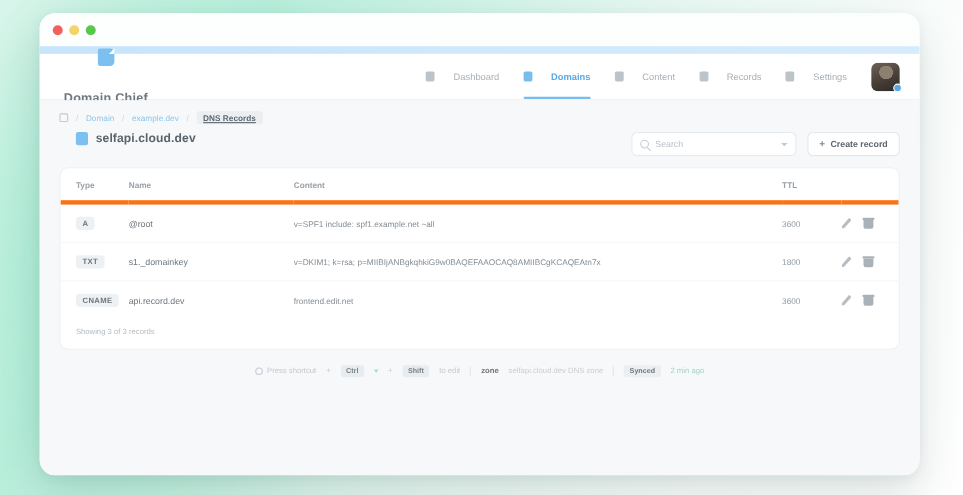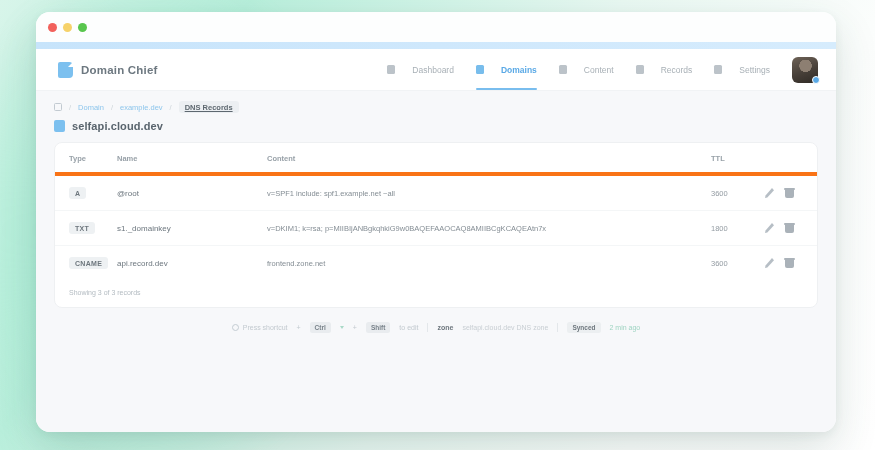--- a/index.html
+++ b/index.html
@@ -63,21 +63,21 @@
   
   .app-header {
     height: 42px;
     background: #ffffff;
     display: flex;
     align-items: center;
     padding: 0 18px 0 22px;
     flex: 0 0 auto;
     border-bottom: 1px solid #f1f3f5;
   }
-  .brand { display: flex; align-items: center; gap: 8px; }
+  .brand { display: flex; align-items: center; gap: 24px; flex-direction: column; }
   .brand-mark {
     width: 15px; height: 16px;
     background: #7cc0ef;
     border-radius: 2px 4px 4px 2px;
     position: relative;
     flex: 0 0 auto;
   }
   .brand-mark:after {
     content: "";
     position: absolute;
@@ -178,20 +178,21 @@
     background: #eceff2;
     padding: 1.5px 6px;
     border-radius: 3px;
     text-decoration: underline;
   }
 
   .page-head {
     display: flex;
     align-items: flex-start;
     margin-bottom: 10px;
+    margin-left: 15px;
   }
   .title-wrap { display: flex; align-items: center; gap: 7px; }
   .title-ico {
     width: 11px; height: 12px;
     background: #7cc0ef;
     border-radius: 2px;
     flex: 0 0 auto;
   }
   .page-title {
     font-size: 11px;
@@ -456,20 +457,31 @@
       <span class="bc-sep">/</span>
       <span class="bc-current">DNS Records</span>
     </div>
 
     <div class="page-head">
       <div class="title-wrap">
         <span class="title-ico"></span>
         <span class="page-title">selfapi.cloud.dev</span>
       </div>
 
+      <div class="head-actions">
+        <div class="search-box">
+          <span class="search-ico"></span>
+          <input class="search-input" type="text" placeholder="Search" style="">
+          <span class="chev"></span>
+        </div>
+        <div class="create-btn">
+          <span class="plus-ico">+</span>
+          <span>Create record</span>
+        </div>
+      </div>
     </div>
 
     <div class="card">
       <table>
         <thead>
           <tr>
             <th class="col-type">Type</th>
             <th class="col-name">Name</th>
             <th class="col-content">Content</th>
             <th class="col-ttl">TTL</th>
@@ -503,21 +515,21 @@
                 <span class="icon-btn pencil-icon"></span>
                 <span class="icon-btn trash-icon"></span>
               </div>
             </td>
           </tr>
           <tr>
             <td class="col-type">
               <span class="badge">CNAME</span>
             </td>
             <td class="col-name cell-name">api.record.dev</td>
-            <td class="col-content cell-content">frontend.zone.net</td>
+            <td class="col-content cell-content">frontend.edit.net</td>
             <td class="col-ttl cell-ttl">3600</td>
             <td class="col-actions">
               <div class="actions">
                 <span class="icon-btn pencil-icon"></span>
                 <span class="icon-btn trash-icon"></span>
               </div>
             </td>
           </tr>
         </tbody>
       </table>

